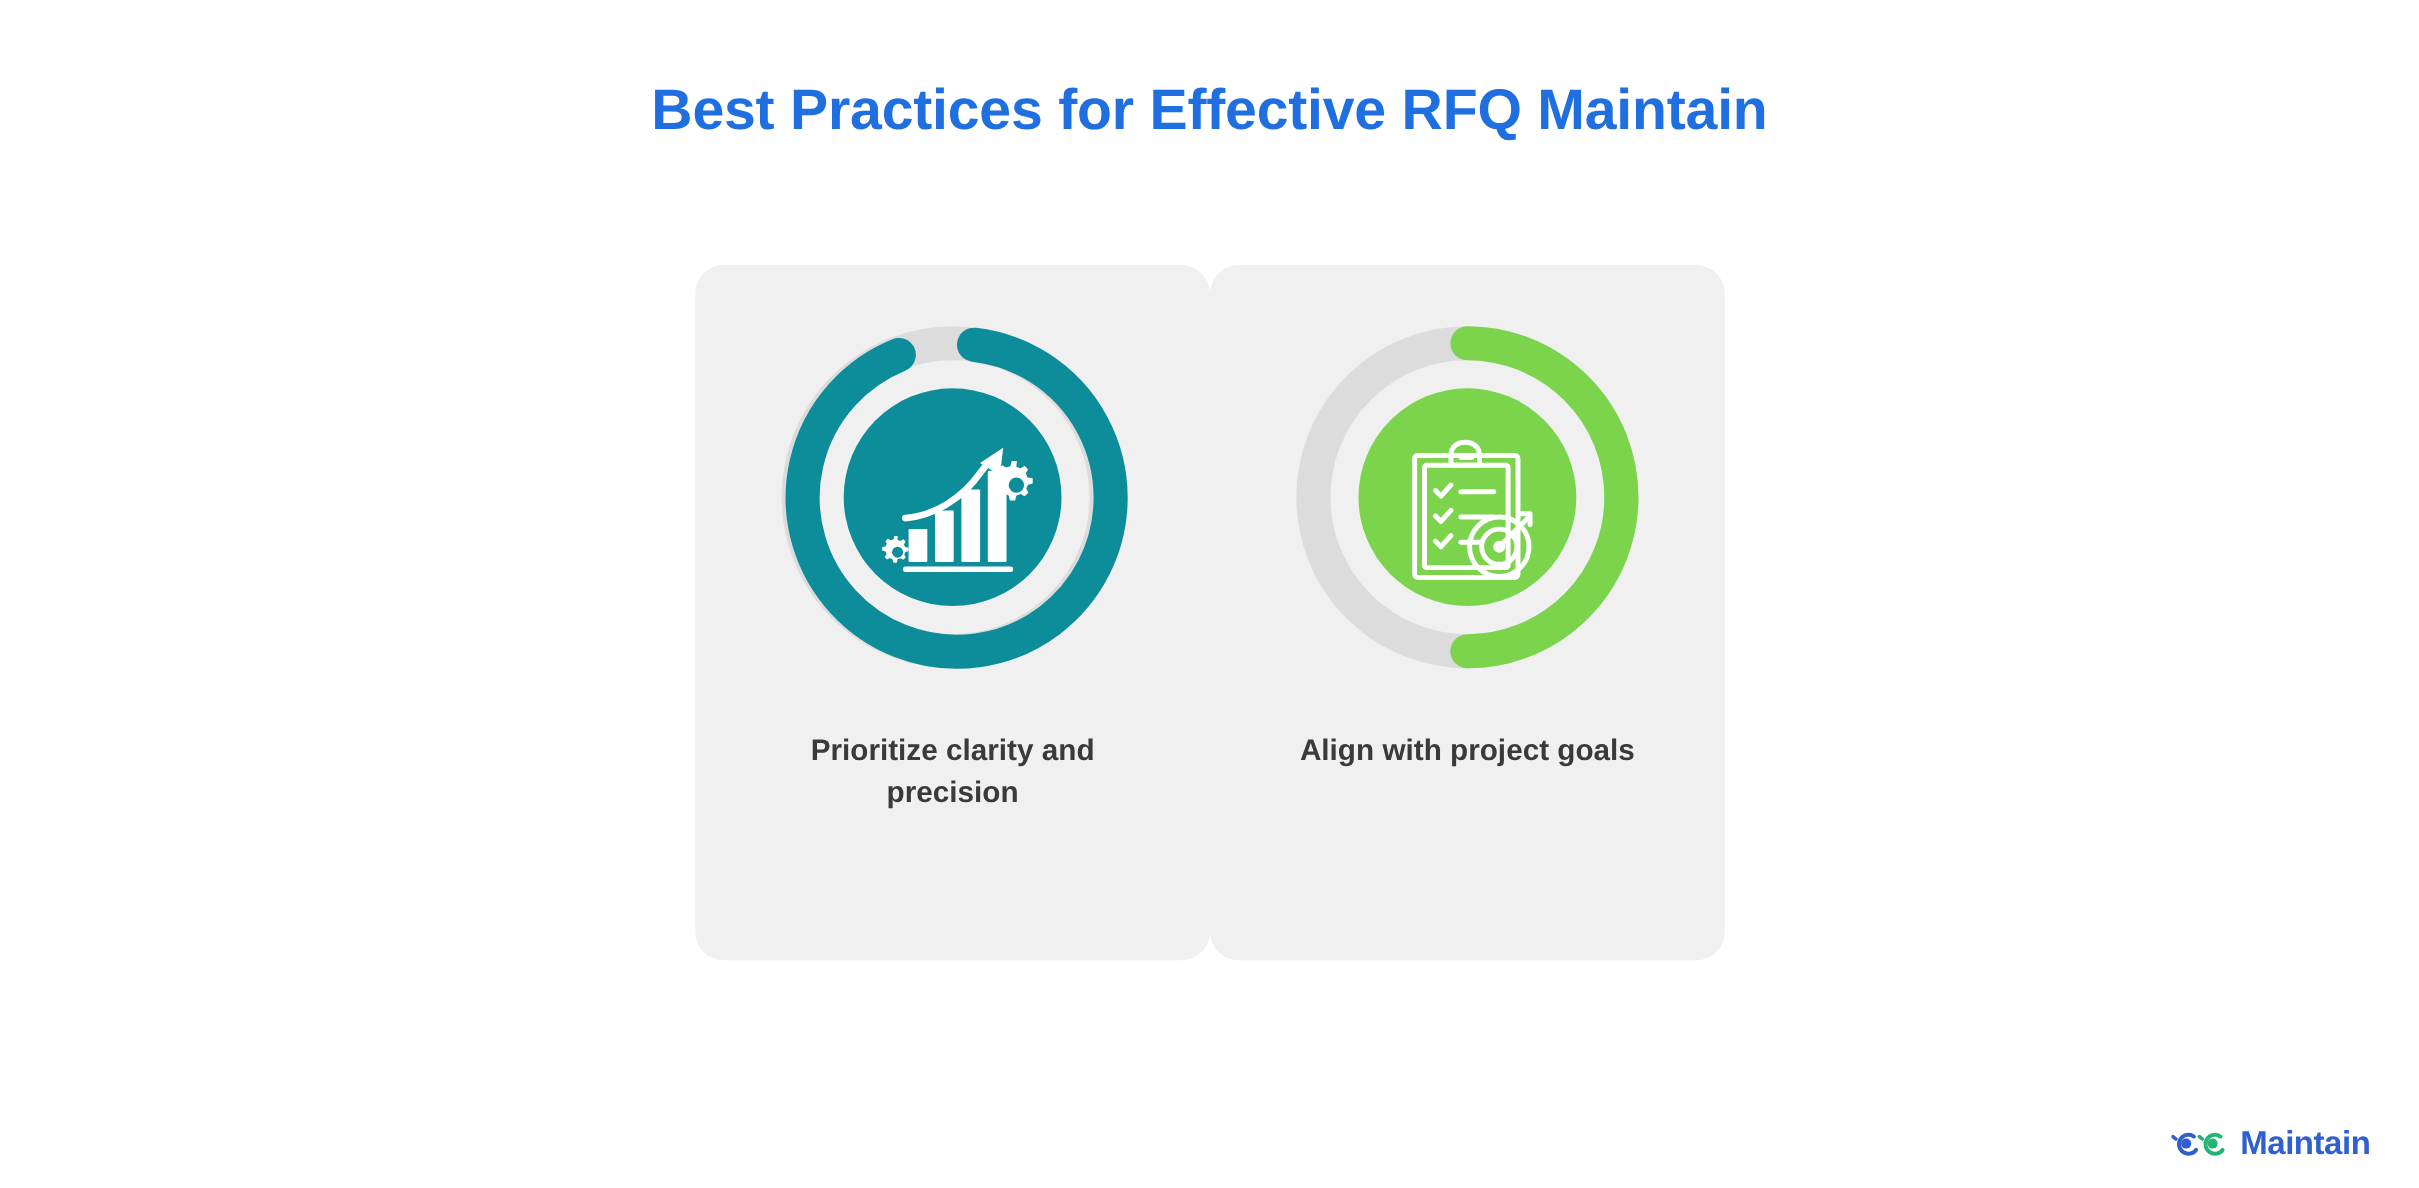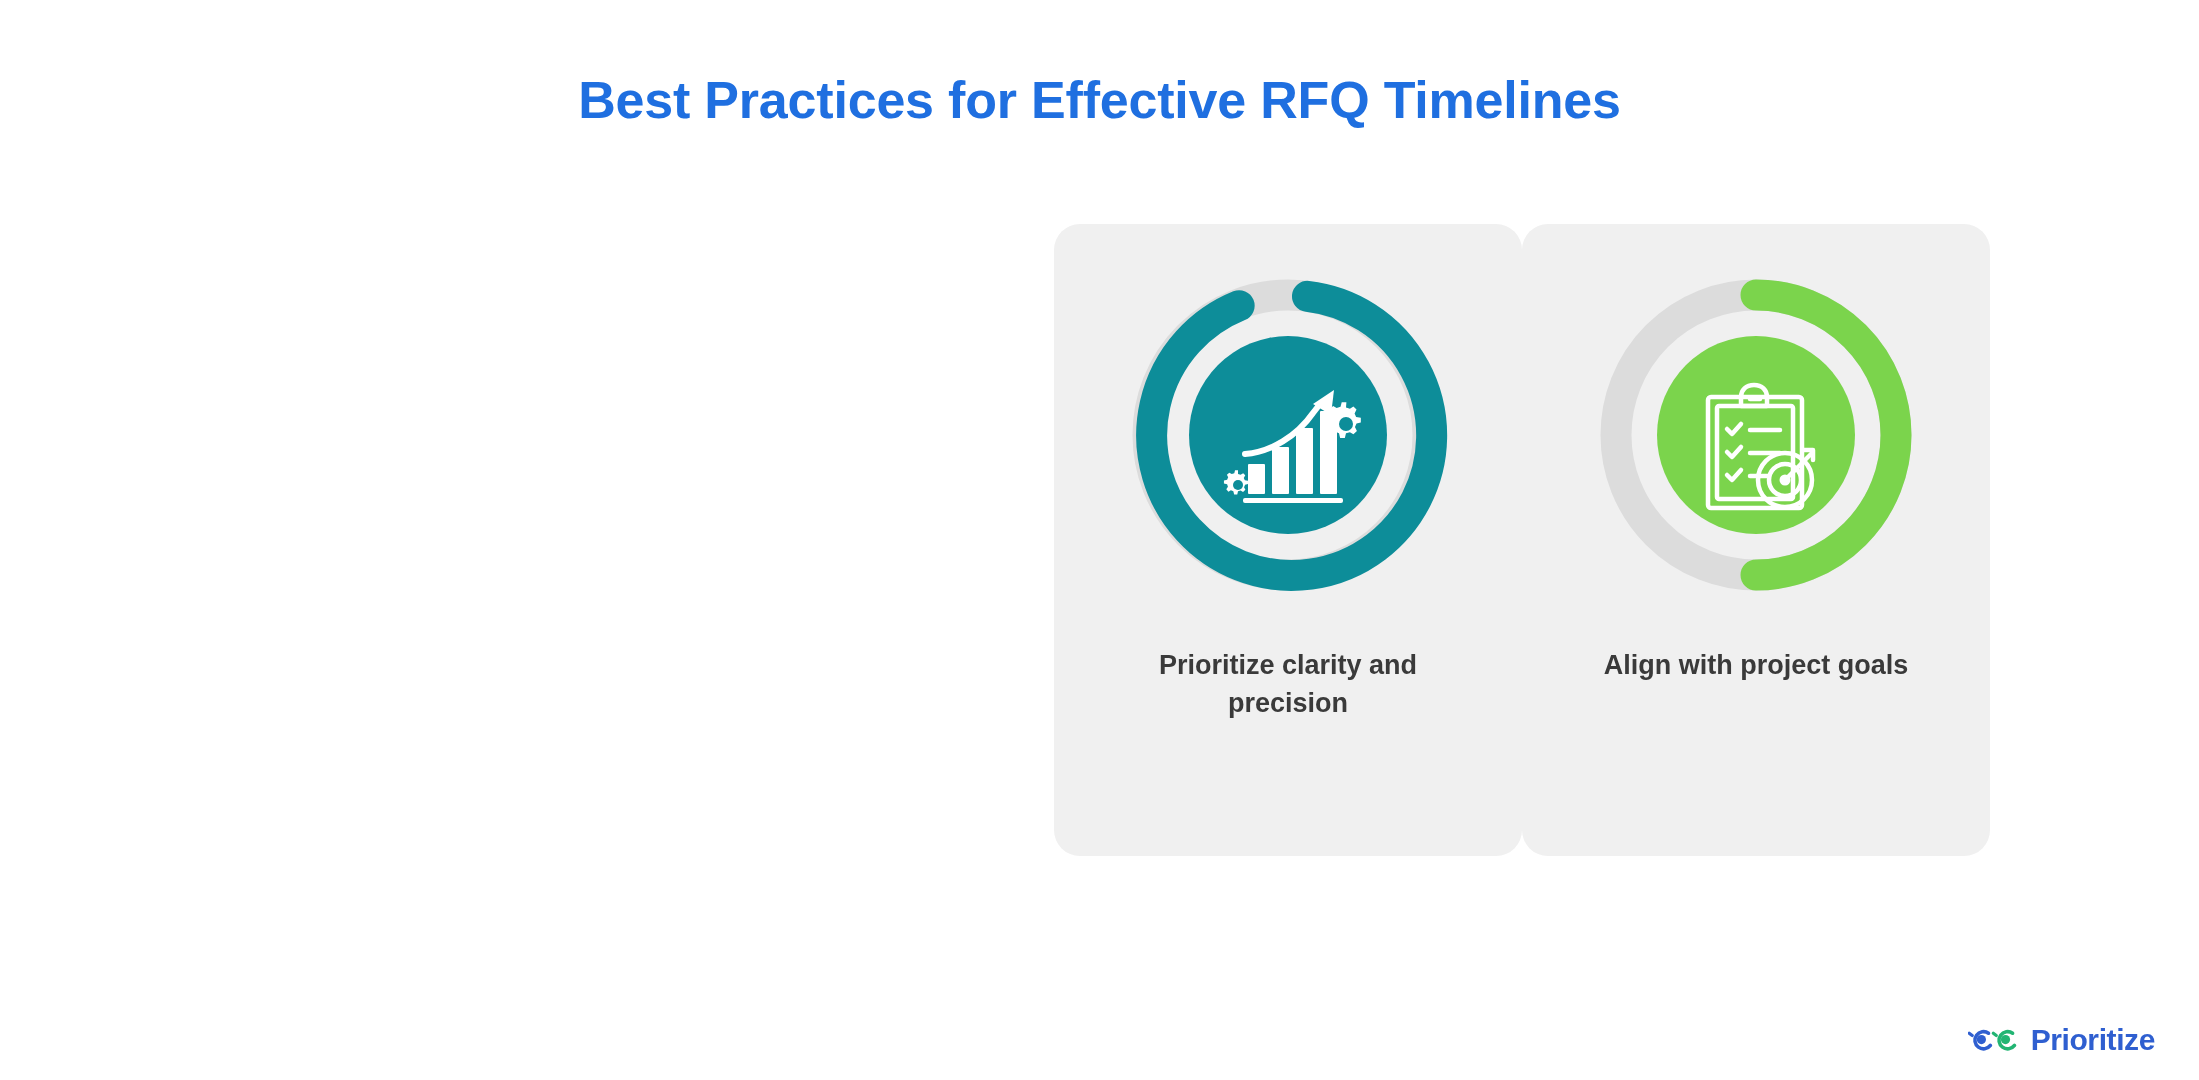--- a/index.html
+++ b/index.html
@@ -24,26 +24,26 @@
     font-size:52px;
     font-weight:bold;
     letter-spacing:-0.2px;
     color:#1F6FE0;
     line-height:1.1;
   }
 
   
   .cards {
     position:absolute;
-    top:224px;
+    top:241px;
     left:210px;
     width:1780px;
     height:632px;
     display:flex;
-    justify-content:flex-end;
+    justify-content:center;
   }
   .card {
     width:468px;
     height:632px;
     background:#f0f0f0;
     border-radius:26px;
     display:flex;
     flex-direction:column;
     align-items:center;
   }
@@ -84,21 +84,21 @@
     color:#2F5FD0;
     letter-spacing:-0.4px;
     line-height:1;
   }
 </style>
 </head>
 <body>
 
 <div class="page">
 
-  <h1 class="title" style="color: rgb(31, 111, 224);">Best Practices for Effective RFQ Timelines</h1>
+  <h1 class="title" style="color: rgb(31, 111, 224);">Best Practices for Effective RFQ Maintain</h1>
 
   <div class="cards">
 
     <div class="card" style="background: rgb(240, 240, 240);">
       <div class="donut-wrap">
         <svg viewBox="0 0 334 334" xmlns="http://www.w3.org/2000/svg">
 
           <circle cx="167" cy="167" r="140" fill="none" stroke="#dcdcdc" stroke-width="31"></circle>
 
           <path d="M 186.48 28.35
@@ -195,16 +195,16 @@
       </g>
       <circle cx="13.4" cy="14.6" r="4.6" fill="#2F5FD0"></circle>
       <path d="M 4.2 10.5 L 1.2 8.2" stroke="#2F5FD0" stroke-width="3.2" stroke-linecap="round"></path>
 
       <g fill="none" stroke="#22B573" stroke-width="3.6" stroke-linecap="round">
         <path d="M 44.6 8.2 A 8.6 8.6 0 1 0 46.5 20.4"></path>
       </g>
       <circle cx="37.5" cy="14.6" r="4.6" fill="#22B573"></circle>
       <path d="M 28.3 10.5 L 25.3 8.2" stroke="#22B573" stroke-width="3.2" stroke-linecap="round"></path>
     </svg>
-    <span class="logo-text" style="color: rgb(47, 95, 208);">Prioritize</span>
+    <span class="logo-text" style="color: rgb(47, 95, 208);">Maintain</span>
   </div>
 
 </div>
 
 </body></html>

